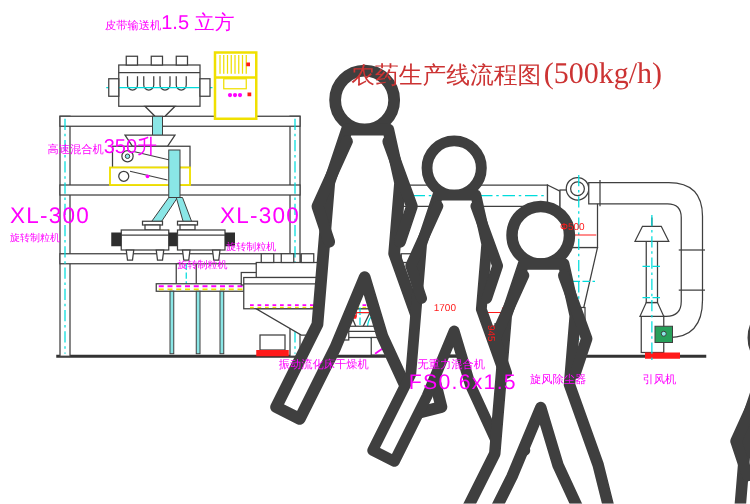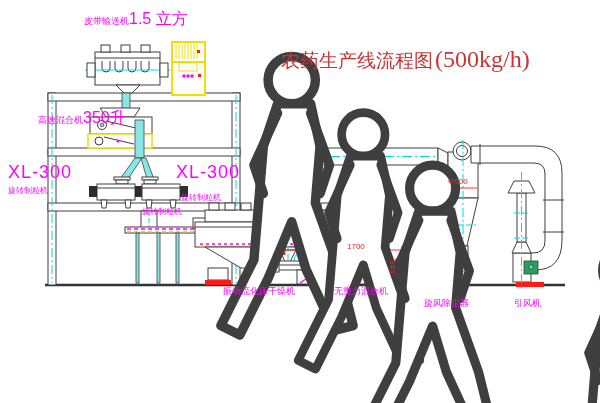--- a/index.html
+++ b/index.html
@@ -291,20 +291,21 @@
 <div class="lbl" style="left:8px;top:187px;font-size:8px">旋转制粒机</div>
 
 <div class="model" style="left:176px;top:163px;font-size:18px">XL-300</div>
 <div class="lbl" style="left:181px;top:194px;font-size:8px">旋转制粒机</div>
 
 <div class="lbl" style="left:142px;top:208px;font-size:8px">旋转制粒机</div>
 
 <div class="lbl" style="left:223px;top:287px;font-size:9px">振动流化床干燥机</div>
 
 <div class="lbl" style="left:334px;top:287px;font-size:9px">无重力混合机</div>
+<div class="model" style="left:327px;top:297px;font-size:17px">FS0.6x1.5</div>
 
 <div class="lbl" style="left:424px;top:299px;font-size:9px">旋风除尘器</div>
 <div class="lbl" style="left:514px;top:299px;font-size:9px">引风机</div>
 
 <div class="red" style="left:448px;top:178px;font-size:8px">Φ500</div>
 <div class="red" style="left:347px;top:243px;font-size:8px">1700</div>
 <div class="red" style="left:396px;top:260px;font-size:8px;transform:rotate(90deg);transform-origin:0 0">945</div>
 
 </div>
 

